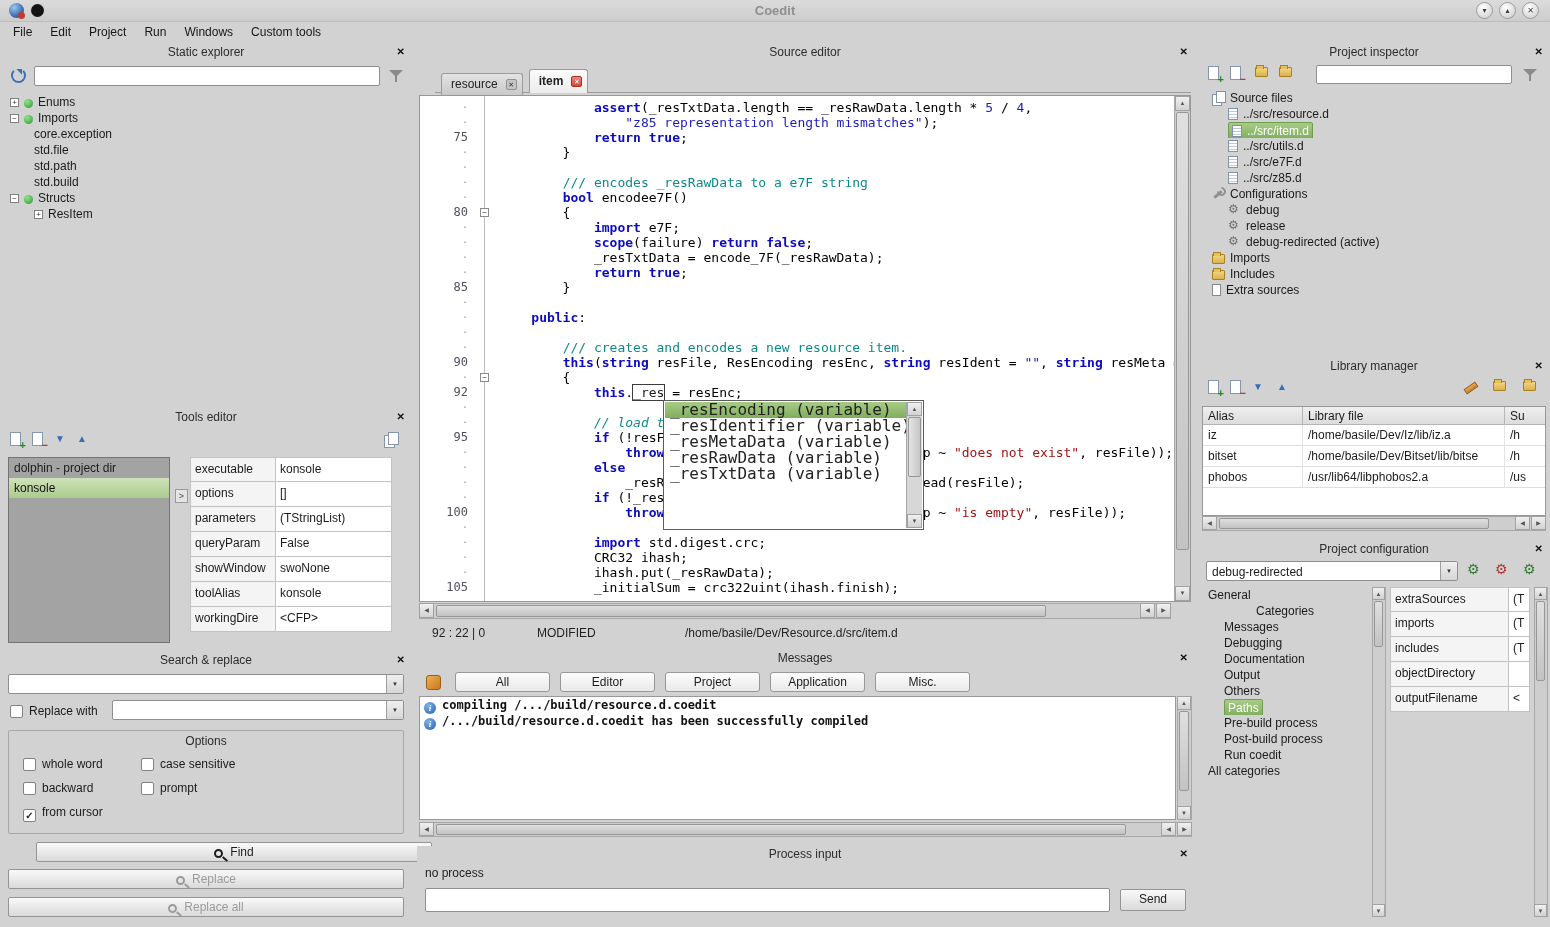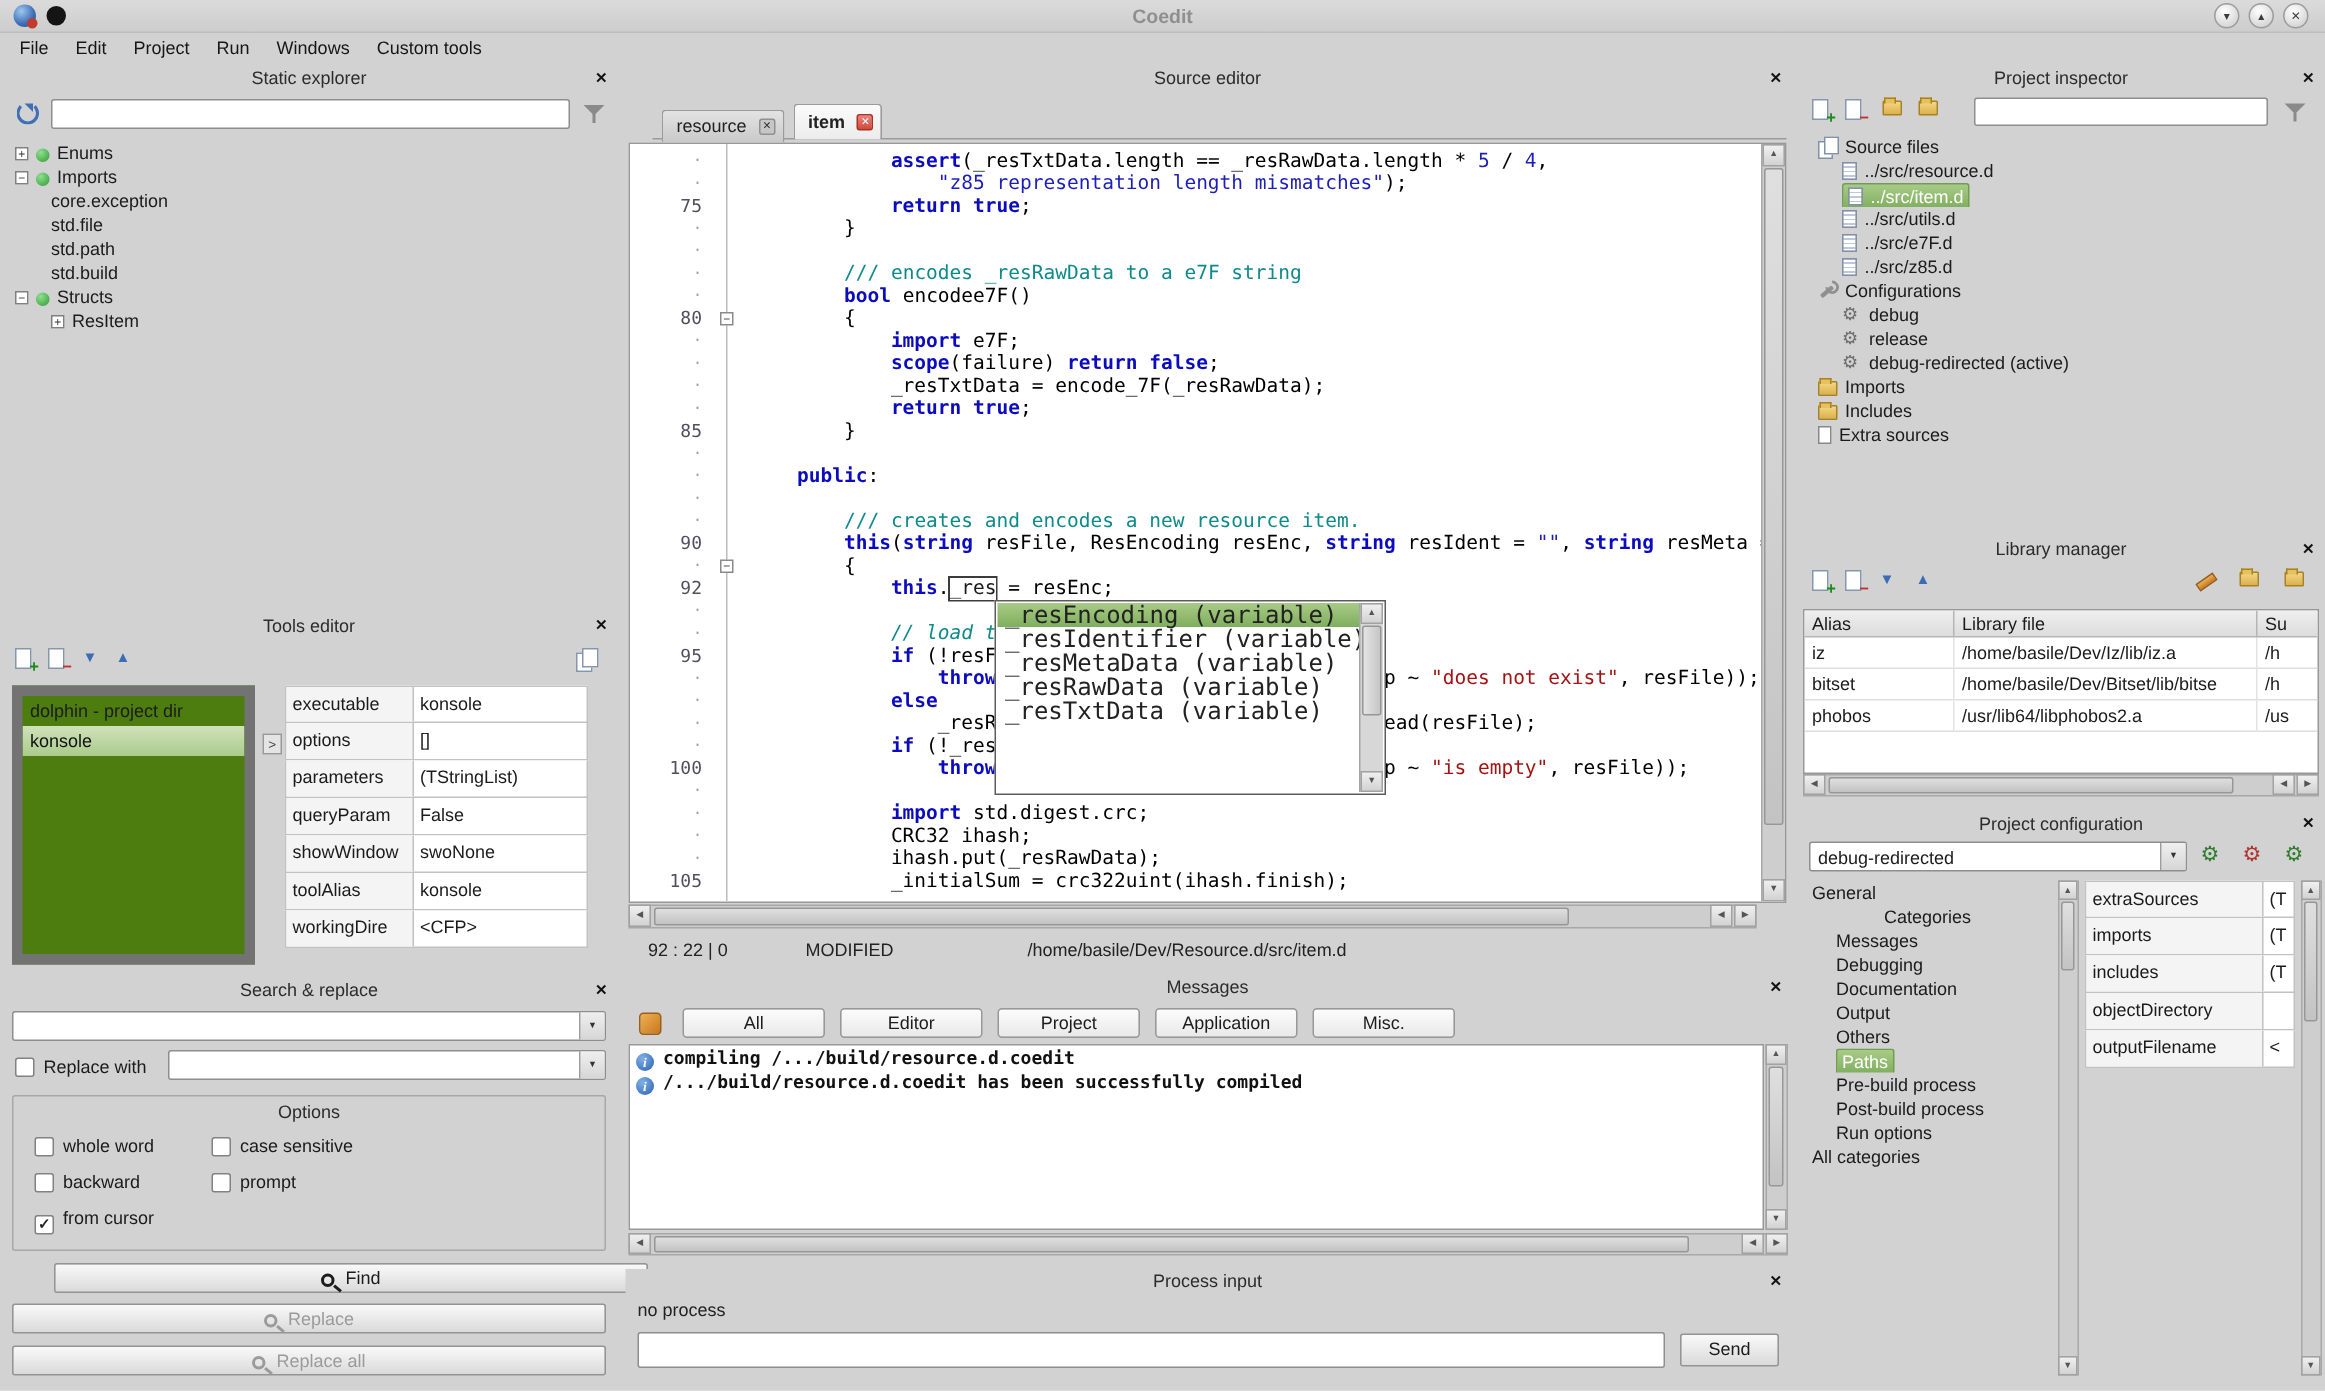--- a/index.html
+++ b/index.html
@@ -98,21 +98,21 @@
 .wrench::before{content:"";position:absolute;left:1px;top:6px;width:10px;height:3px;background:#909090;transform:rotate(-40deg);border-radius:1px;}
 .wrench::after{content:"";position:absolute;right:-1px;top:0;width:5px;height:5px;border:2px solid #909090;border-radius:50%;border-left-color:transparent;transform:rotate(45deg);}
 
 
 .se-refresh{left:9px;top:24px;}
 .se-input{left:32px;top:22px;width:346px;}
 .se-funnel{left:386px;top:24px;}
 .se-tree{position:absolute;left:2px;top:50px;right:2px;bottom:4px;overflow:hidden;}
 
 
-.tlist{position:absolute;left:6px;top:48px;width:162px;height:186px;background:#4d7c0f;border:7px solid #737373;overflow:hidden;}
+.tlist{position:absolute;left:6px;top:48px;width:162px;height:186px;background:#a3a3a3;border:1px solid #737373;overflow:hidden;}
 .litem{height:20px;line-height:20px;padding-left:5px;white-space:nowrap;}
 .splitbtn{position:absolute;left:173px;top:80px;width:13px;height:14px;border:1px solid #999;background:#e4e4e4;font-size:9px;line-height:12px;text-align:center;color:#444;}
 .pgrid{position:absolute;background:#fff;}
 .tools-grid{left:188px;top:48px;width:202px;}
 .pgrow{display:flex;height:25px;border:1px solid #c2c2c2;border-top:none;background:#fff;}
 .pgrid .pgrow:first-child{border-top:1px solid #c2c2c2;}
 .pgkey{width:85px;border-right:1px solid #c2c2c2;line-height:23px;padding-left:4px;overflow:hidden;white-space:nowrap;background:#f4f4f4;}
 .pgval{flex:1;line-height:23px;padding-left:4px;overflow:hidden;white-space:nowrap;}
 
 
@@ -548,21 +548,21 @@
         <div class="trow" style="padding-left: 8px;"><span class="tlabel">General</span></div>
         <div class="trow" style="padding-left: 8px; margin-left: 48px;"><span class="tlabel">Categories</span></div>
         <div class="trow" style="padding-left: 24px;"><span class="tlabel">Messages</span></div>
         <div class="trow" style="padding-left: 24px;"><span class="tlabel">Debugging</span></div>
         <div class="trow" style="padding-left: 24px;"><span class="tlabel">Documentation</span></div>
         <div class="trow" style="padding-left: 24px;"><span class="tlabel">Output</span></div>
         <div class="trow" style="padding-left: 24px;"><span class="tlabel">Others</span></div>
         <div class="trow" style="padding-left: 24px;"><span class="selbox sel-strong">Paths</span></div>
         <div class="trow" style="padding-left: 24px;"><span class="tlabel">Pre-build process</span></div>
         <div class="trow" style="padding-left: 24px;"><span class="tlabel">Post-build process</span></div>
-        <div class="trow" style="padding-left: 24px;"><span class="tlabel">Run options</span></div>
+        <div class="trow" style="padding-left: 24px;"><span class="tlabel">Run coedit</span></div>
         <div class="trow" style="padding-left: 8px;"><span class="tlabel">All categories</span></div>
       </div>
     <div class="sbar cfg-cat-sb">
       <span class="sb-btn" style="left:-1px;top:-1px;width:13px;height:13px;">▲</span>
       <div class="sb-thumb" style="left:1px;top:13px;width:9px;height:46px;"></div>
       <span class="sb-btn" style="left:-1px;bottom:-1px;width:13px;height:13px;">▼</span>
     </div>
     <div class="pgrid cfg-grid">
         <div class="pgrow">
           <div class="pgkey">extraSources</div>

